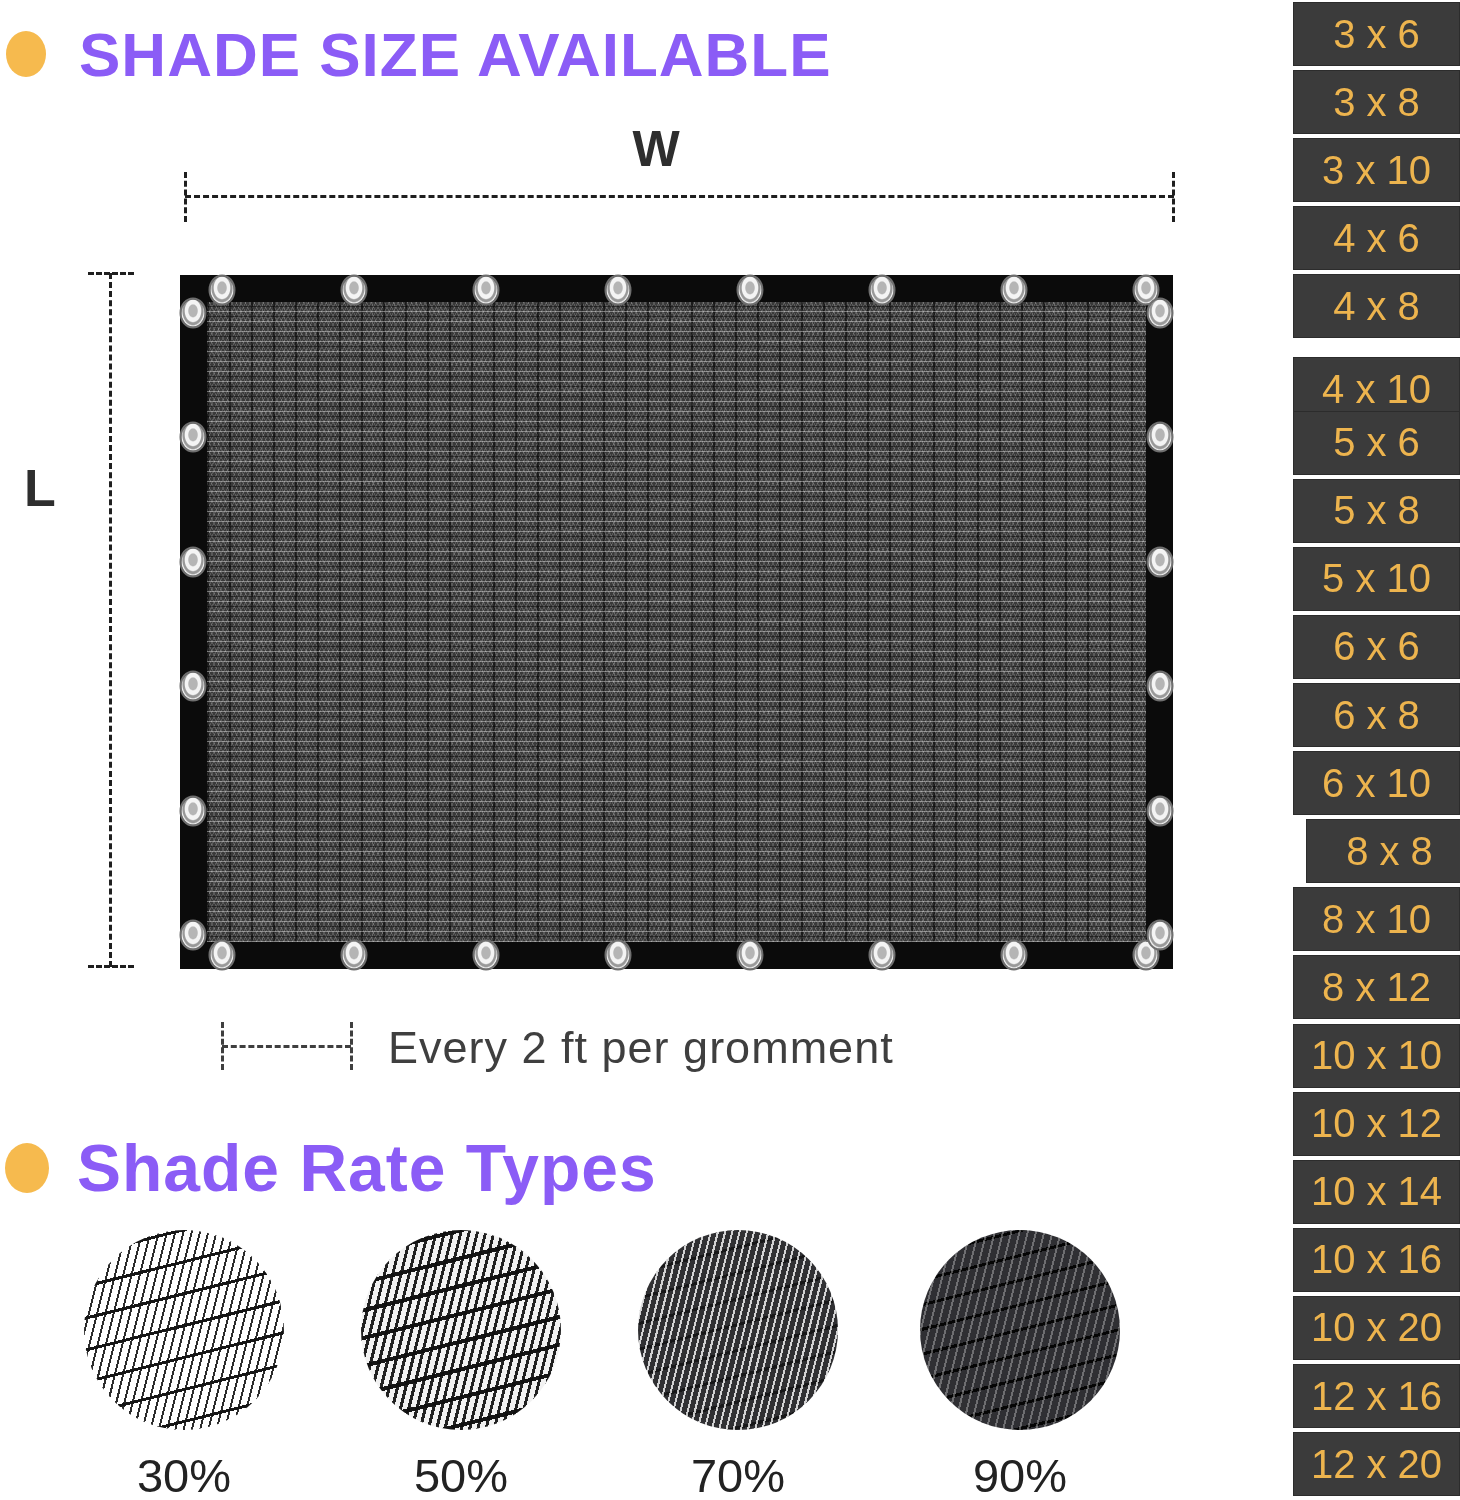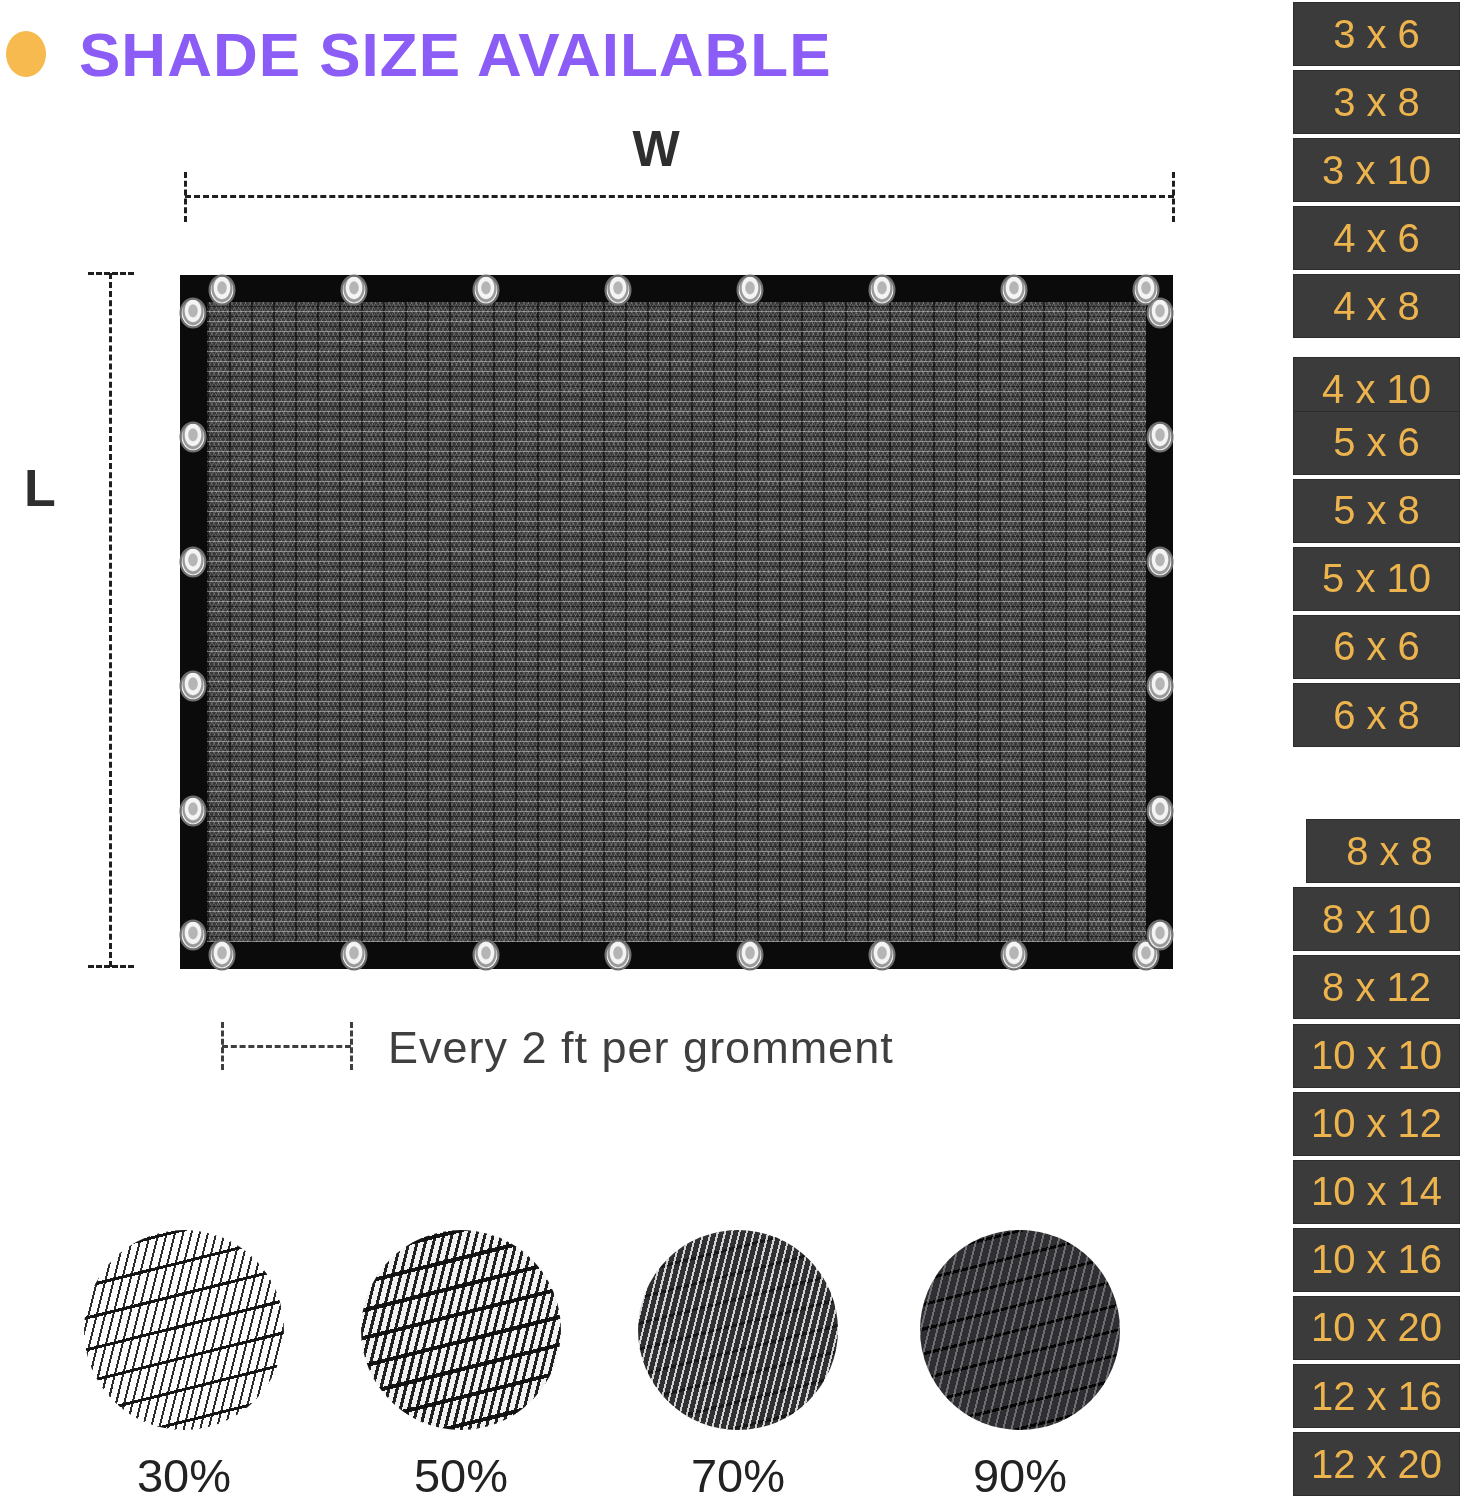--- a/index.html
+++ b/index.html
@@ -94,20 +94,24 @@
 
   <div class="tarp" id="tarp">
     <div class="mesh"></div>
   </div>
 
   <div class="bracket-line"></div>
   <div class="bracket-tick bt-l"></div>
   <div class="bracket-tick bt-r"></div>
   <div class="note">Every 2 ft per gromment</div>
 
+  <div class="heading heading-2">
+    <span class="bullet"></span>
+    <span class="heading-text">Shade Rate Types</span>
+  </div>
 
   <div id="rate-samples">
       <div class="rate-circle p30" style="left: 84px;"></div>
       <div class="rate-label" style="left: 74px;">30%</div>
       <div class="rate-circle p50" style="left: 361px;"></div>
       <div class="rate-label" style="left: 351px;">50%</div>
       <div class="rate-circle p70" style="left: 638px;"></div>
       <div class="rate-label" style="left: 628px;">70%</div>
       <div class="rate-circle p90" style="left: 920px;"></div>
       <div class="rate-label" style="left: 910px;">90%</div>
@@ -118,20 +122,21 @@
       <div class="size-box" style="top: 70.1px;">3 x 8</div>
       <div class="size-box" style="top: 138.2px;">3 x 10</div>
       <div class="size-box" style="top: 206.3px;">4 x 6</div>
       <div class="size-box" style="top: 274.4px;">4 x 8</div>
       <div class="size-box" style="top: 357px;">4 x 10</div>
       <div class="size-box" style="top: 410.6px;">5 x 6</div>
       <div class="size-box" style="top: 478.7px;">5 x 8</div>
       <div class="size-box" style="top: 546.8px;">5 x 10</div>
       <div class="size-box" style="top: 614.9px;">6 x 6</div>
       <div class="size-box" style="top: 683px;">6 x 8</div>
+      <div class="size-box" style="top: 751.1px;">6 x 10</div>
       <div class="size-box" style="top: 819.2px; margin-left: 13px;">8 x 8</div>
       <div class="size-box" style="top: 887.3px;">8 x 10</div>
       <div class="size-box" style="top: 955.4px;">8 x 12</div>
       <div class="size-box" style="top: 1023.5px; text-align: center;">10 x 10</div>
       <div class="size-box" style="top: 1091.6px;">10 x 12</div>
       <div class="size-box" style="top: 1159.7px;">10 x 14</div>
       <div class="size-box" style="top: 1227.8px;">10 x 16</div>
       <div class="size-box" style="top: 1295.9px;">10 x 20</div>
       <div class="size-box" style="top: 1364px;">12 x 16</div>
       <div class="size-box" style="top: 1432.1px;">12 x 20</div>

